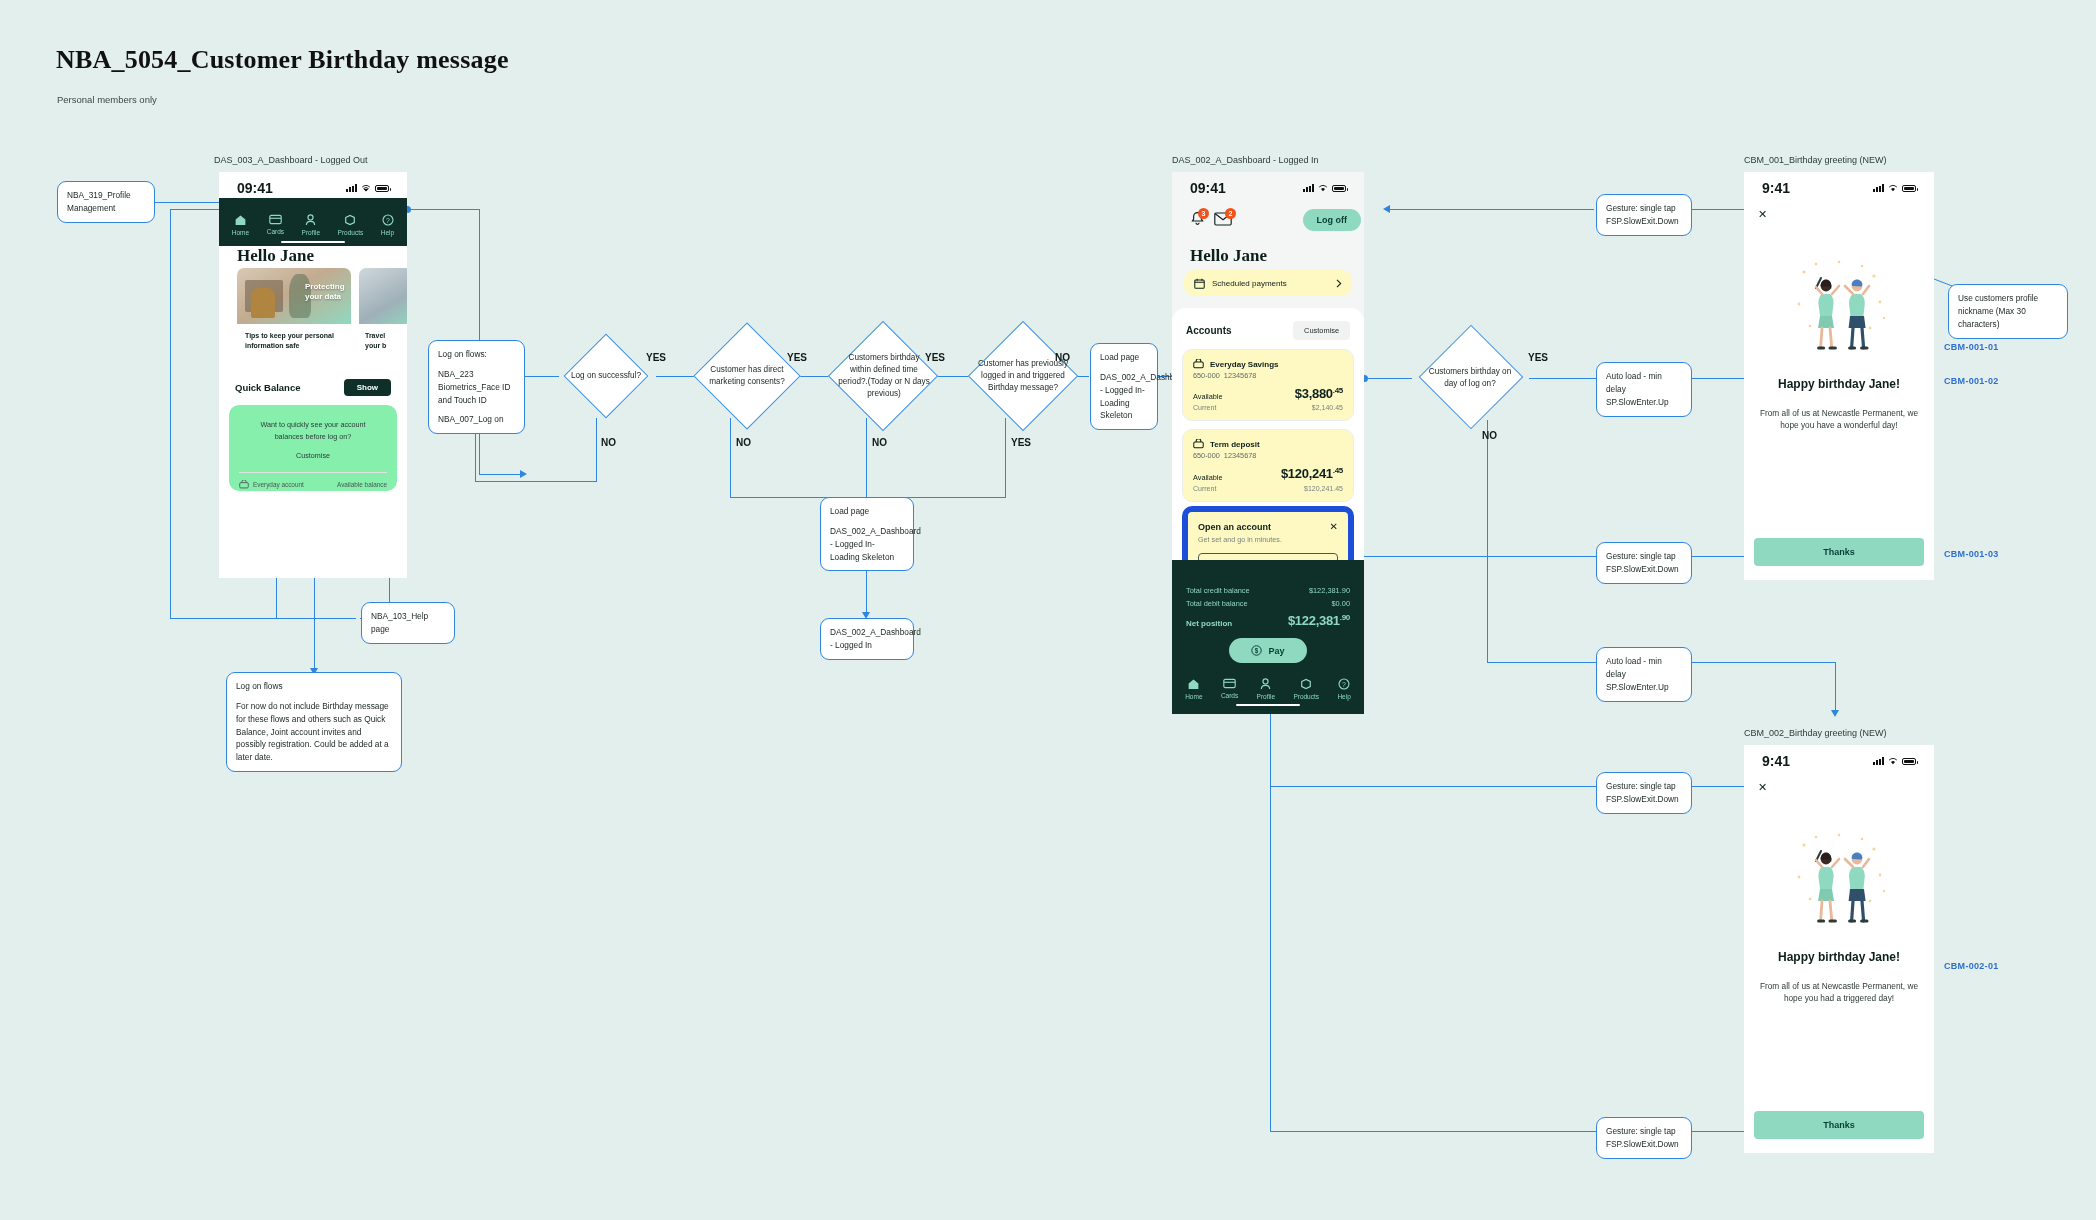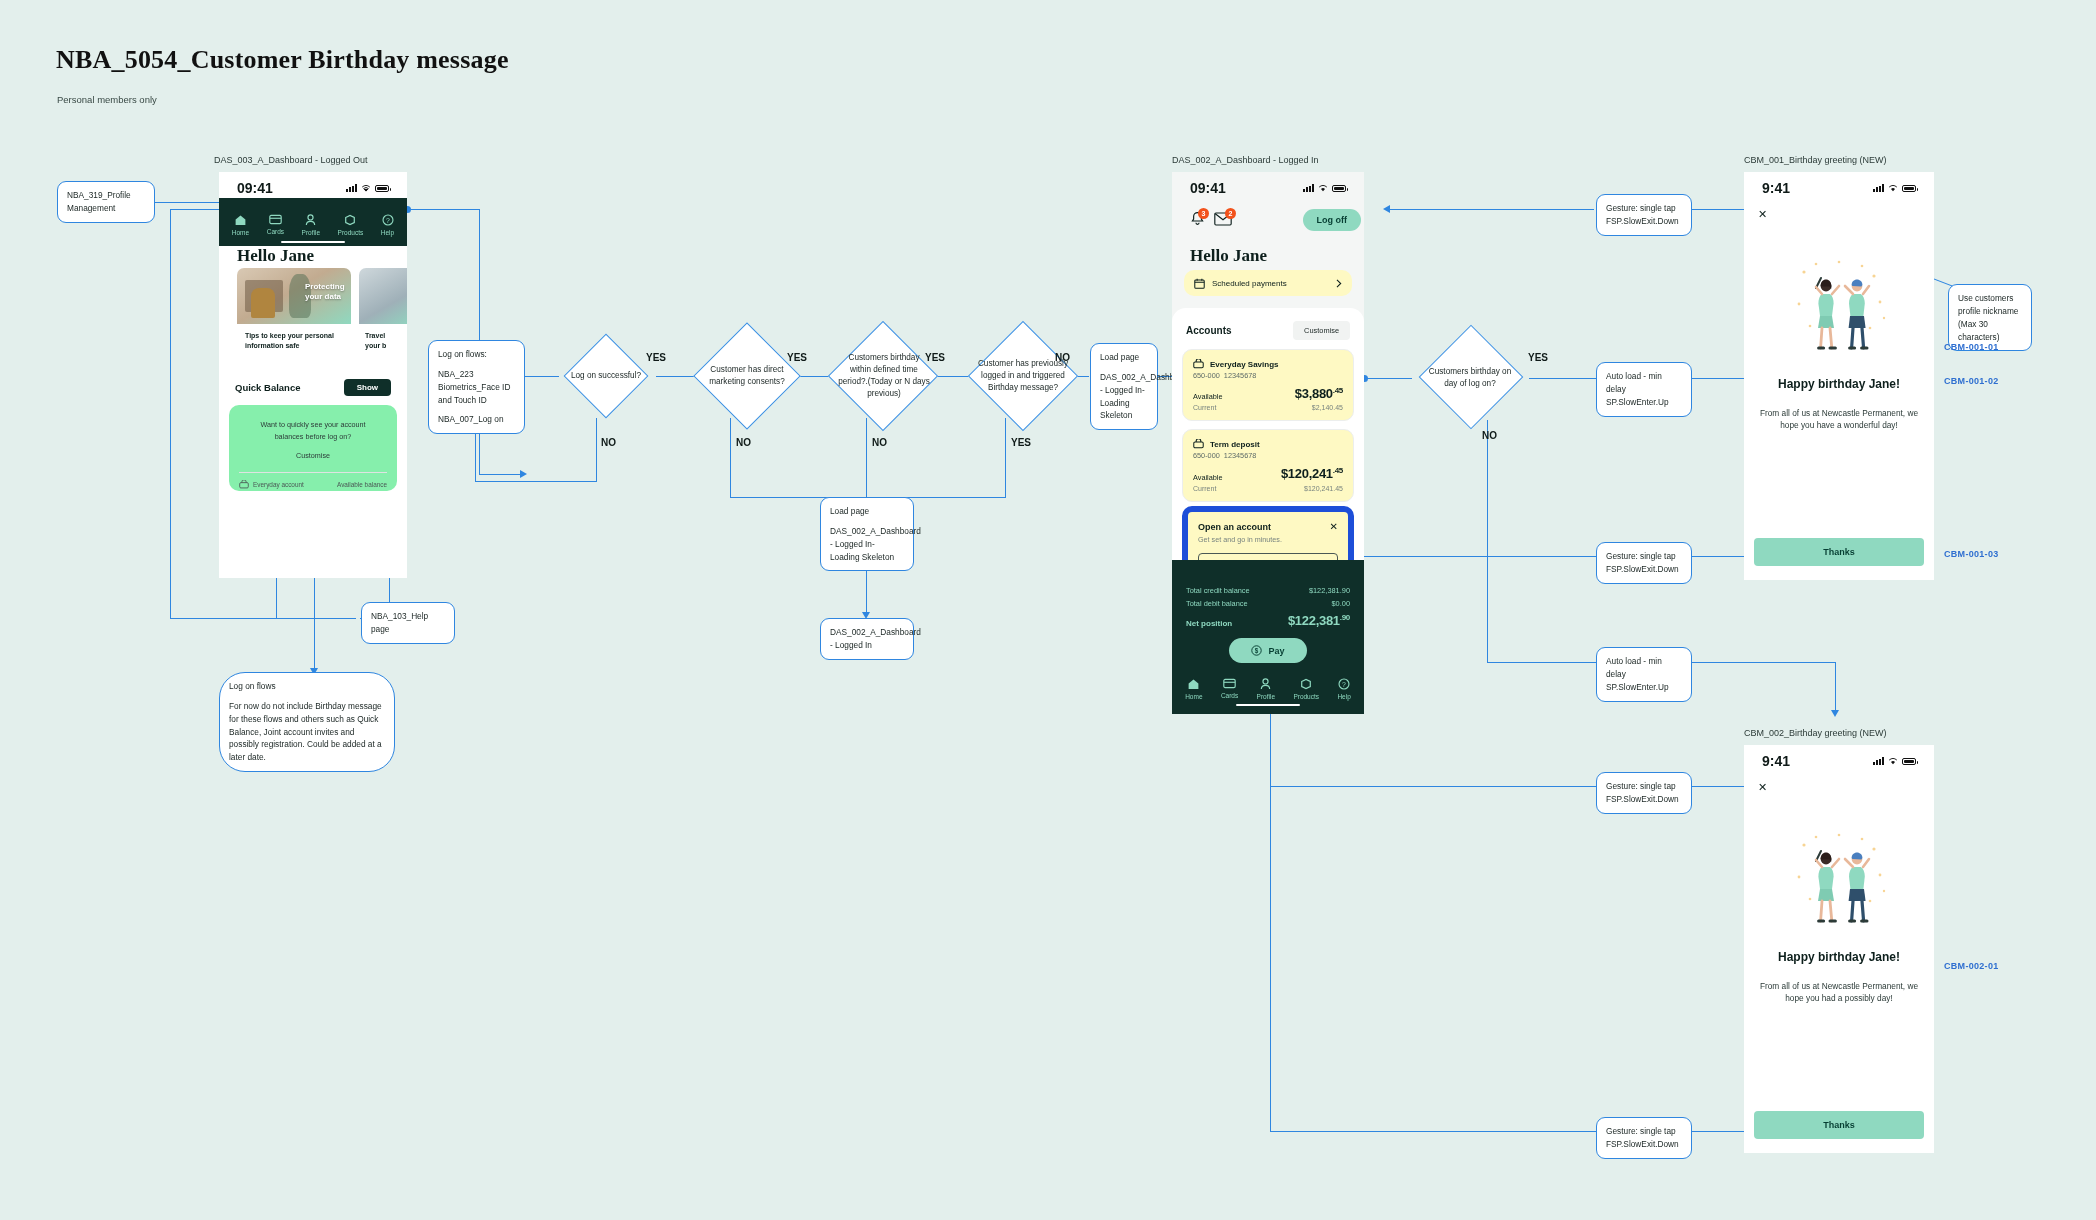--- a/index.html
+++ b/index.html
@@ -347,21 +347,21 @@
       <span>Help</span>
     </div>
     <div class="home-ind"></div>
   </div>
 </div>
 
 <div class="note abs" style="left:361px; top:602px; width:94px;">
   <span class="nl">NBA_103_Help page</span>
 </div>
 
-<div class="note abs" style="left:219px; top:672px; width:176px;border-radius:26px;">
+<div class="note abs" style="left:226px; top:672px; width:176px;">
   <span class="nl" style="font-weight:400;">Log on flows</span>
   <span class="gap"></span>
   <span class="nl">For now do not include Birthday message for these flows and others such as Quick Balance, Joint account invites and possibly registration. Could be added at a later date.</span>
 </div>
 
 <div class="note abs" style="left:428px; top:340px; width:97px;">
   <span class="nl">Log on flows:</span>
   <span class="gap"></span>
   <span class="nl">NBA_223 Biometrics_Face ID and Touch ID</span>
   <span class="gap"></span>
@@ -690,21 +690,21 @@
 
   <div class="bday-h abs" style="left:0; top:205px; width:190px;">Happy birthday Jane!</div>
   <div class="bday-p abs" style="left:10px; top:235px; width:170px;">
     <span>From all of us at Newcastle Permanent, we</span><br>
     <span>hope you have a wonderful day!</span>
   </div>
 
   <div class="thanks-btn abs" style="left:10px; bottom:14px; width:170px;">Thanks</div>
 </div>
 
-<div class="note abs" style="left:1948px; top:284px; width:84px;">
+<div class="note abs" style="left:1948px; top:284px; width:120px;">
   <span class="nl">Use customers profile nickname (Max 30 characters)</span>
 </div>
 
 <div class="abs anno-id" style="left:1944px; top:342px;">CBM-001-01</div>
 <div class="abs anno-id" style="left:1944px; top:376px;">CBM-001-02</div>
 <div class="abs anno-id" style="left:1944px; top:549px;">CBM-001-03</div>
 
 <div class="abs screen-label" style="left:1744px; top:728px;">CBM_002_Birthday greeting (NEW)</div>
 
 <div class="phone abs" style="left:1744px; top:745px; width:190px; height:408px;">
@@ -762,19 +762,19 @@
         <path d="M119 42l6-8" stroke="#e8b89a" stroke-width="2.6" stroke-linecap="round"></path>
         <path d="M109 76l-1.4 20M118 76l1.6 20" stroke="#2f4f6b" stroke-width="3.2" stroke-linecap="round"></path>
         <path d="M105.6 96h5M117.6 96h5.4" stroke="#2c3b38" stroke-width="3" stroke-linecap="round"></path>
       </g>
     </svg>
   </div>
 
   <div class="bday-h abs" style="left:0; top:205px; width:190px;">Happy birthday Jane!</div>
   <div class="bday-p abs" style="left:10px; top:235px; width:170px;">
     <span>From all of us at Newcastle Permanent, we</span><br>
-    <span>hope you had a possibly day!</span>
+    <span>hope you had a triggered day!</span>
   </div>
 
   <div class="thanks-btn abs" style="left:10px; bottom:14px; width:170px;">Thanks</div>
 </div>
 
 <div class="abs anno-id" style="left:1944px; top:961px;">CBM-002-01</div>
 
 </body></html>

